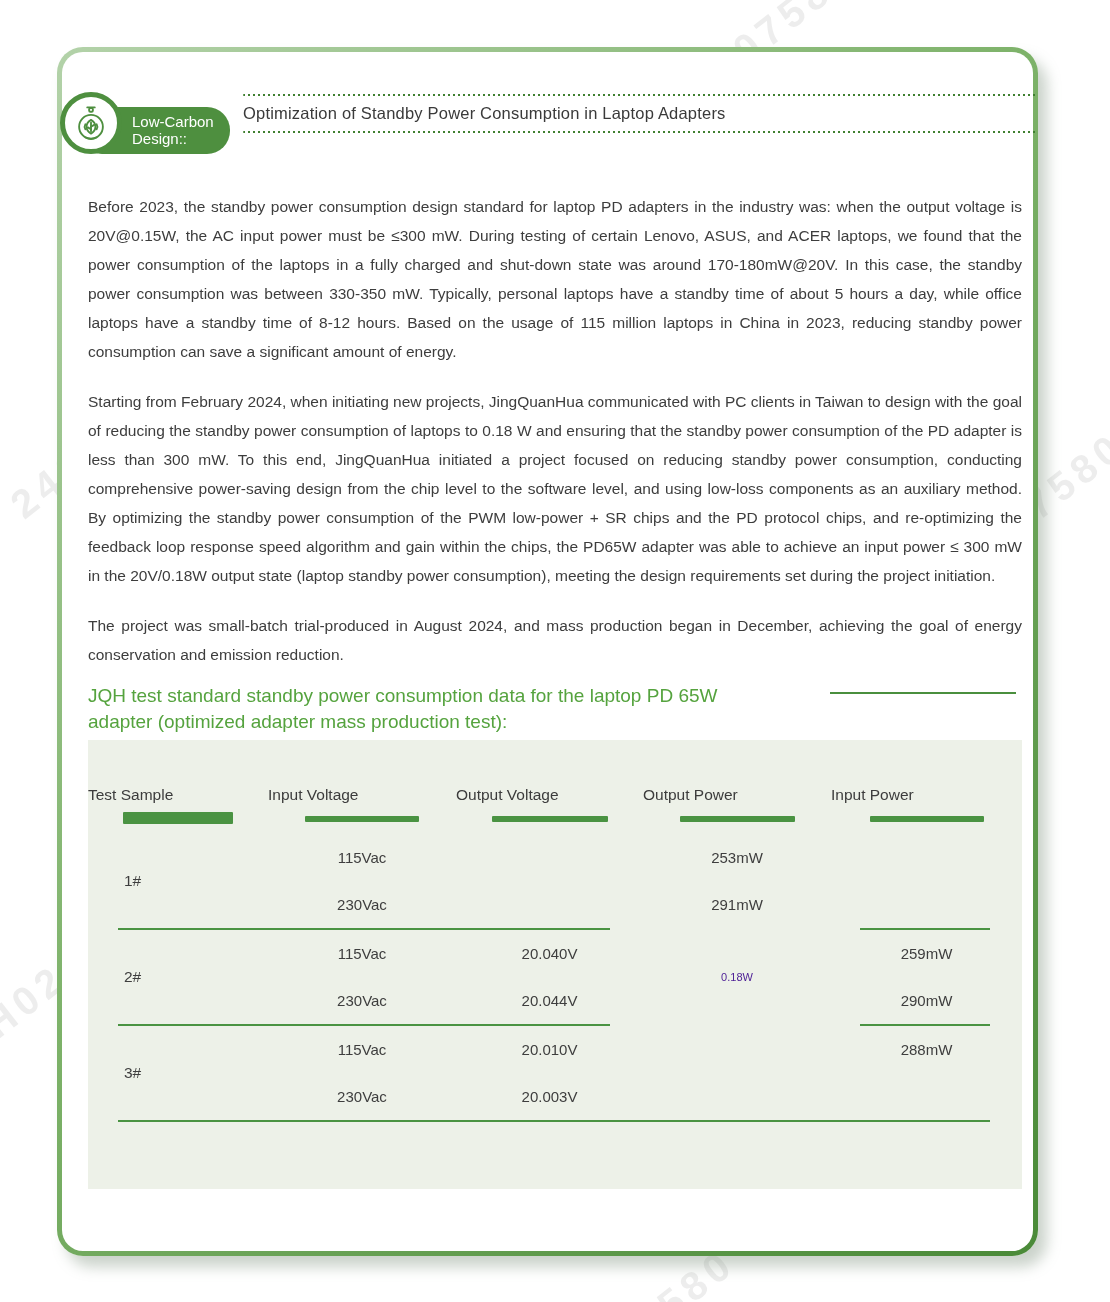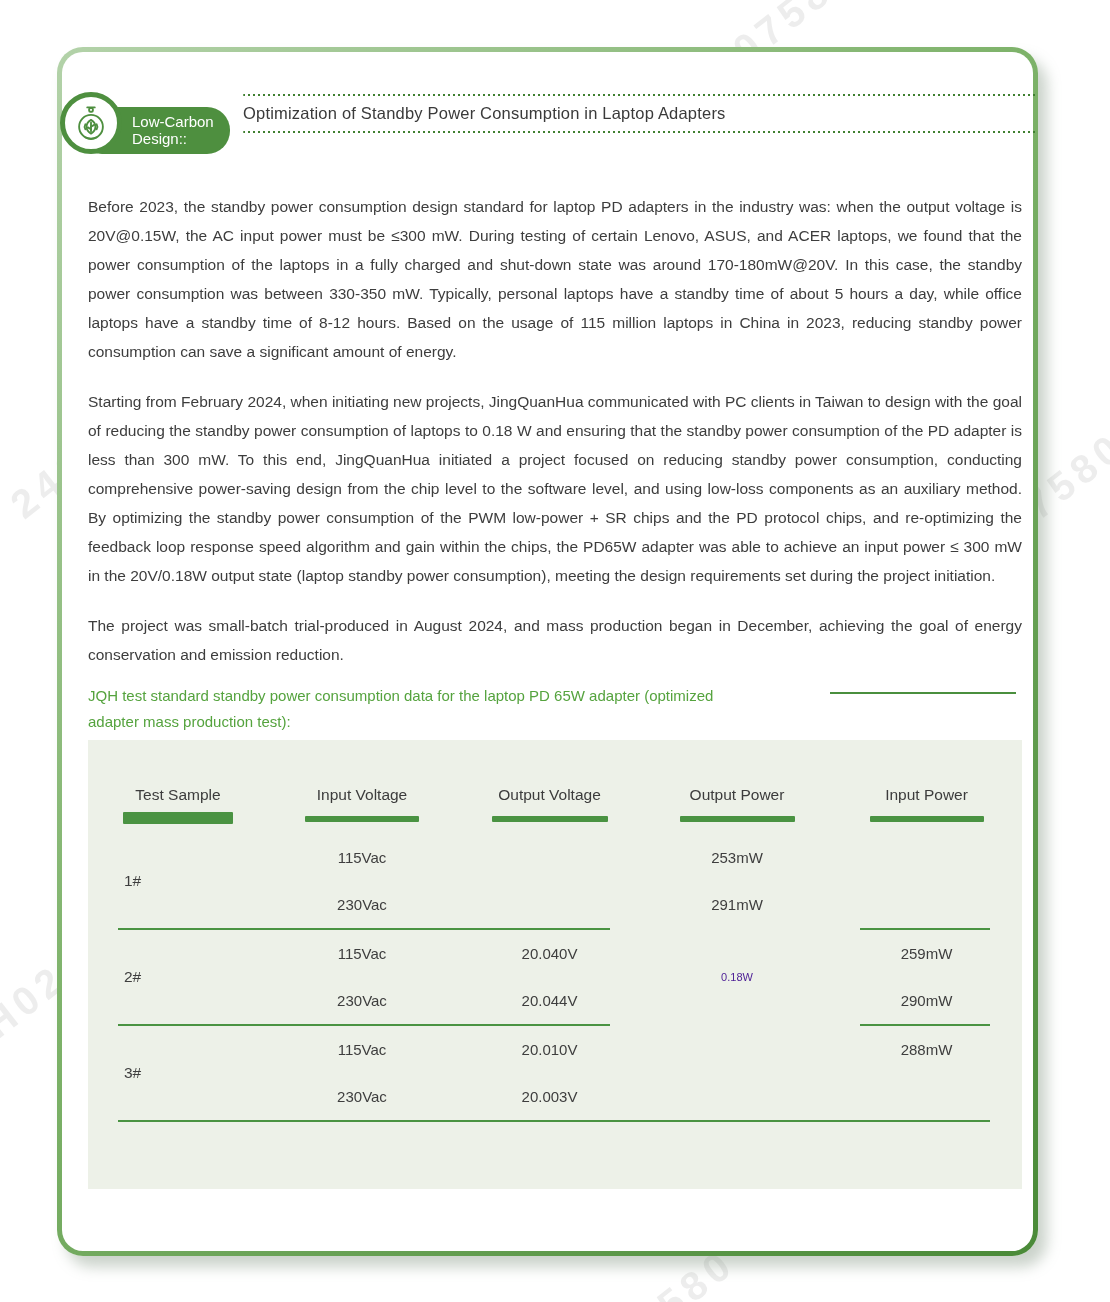--- a/index.html
+++ b/index.html
@@ -48,26 +48,26 @@
   .title{margin:8px 0;font-size:16.5px;font-weight:400;color:#3a3a3a;letter-spacing:0.2px;}
   
   .content{position:absolute;left:26px;top:140px;width:934px;}
   .content p{
     margin:0 0 21px 0;font-size:15.5px;line-height:29px;color:#3d3d3d;
     text-align:justify;
   }
   .content p:last-of-type{margin-bottom:14px;}
   
   .subtitle{position:relative;width:934px;margin:0 0 6px 0;}
-  .subtitle-text{display:block;width:640px;color:#55a33e;font-size:15px;line-height:25.5px;}
+  .subtitle-text{display:block;width:640px;color:#55a33e;font-size:19px;line-height:25.5px;}
   .subtitle-line{position:absolute;left:742px;top:9px;width:186px;height:2px;background:#4a8f3e;}
   
   .table{width:934px;height:449px;background:#edf1e8;position:relative;}
   .thead{display:grid;grid-template-columns:180px 188px 187px 188px 191px;padding-top:46px;}
-  .hcell{text-align:center;font-size:15.5px;color:#3c3c3c;line-height:18px;}
+  .hcell{text-align:left;font-size:15.5px;color:#3c3c3c;line-height:18px;}
   .hline{display:block;background:#4a9342;border-radius:1px;margin:12px auto 0 auto;}
   .hline.h0{width:110px;height:12px;margin-top:8px;}
   .hline.h1{width:114px;height:6px;}
   .hline.h2{width:116px;height:6px;}
   .hline.h3{width:115px;height:6px;}
   .hline.h4{width:114px;height:6px;}
   .tbody{margin-top:10px;}
   .group{display:grid;grid-template-columns:180px 188px 187px 188px 191px;}
   .gcol .cell{height:47px;display:flex;align-items:center;justify-content:center;font-size:15px;color:#3e3e3e;}
   .gcol.sample{display:flex;align-items:center;padding-left:36px;box-sizing:border-box;font-size:15.5px;color:#3e3e3e;}

